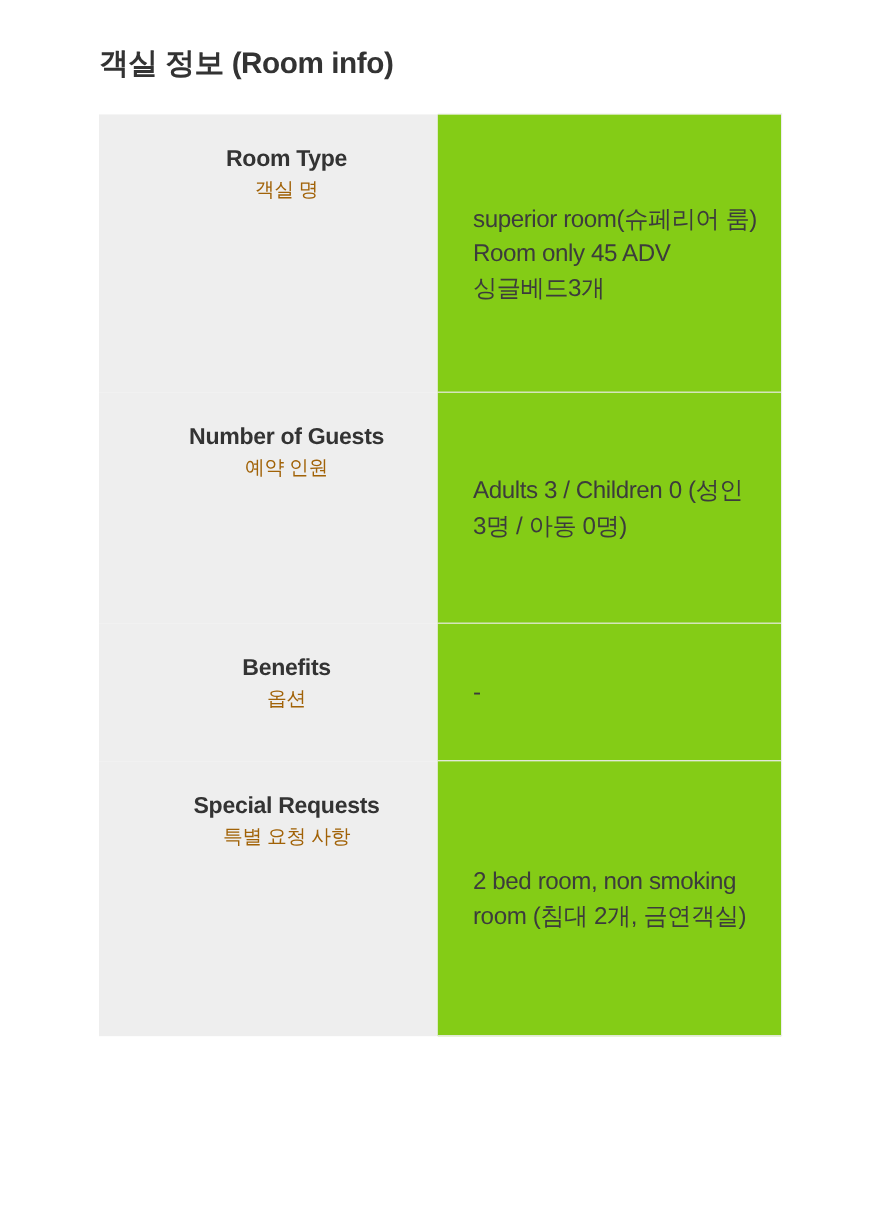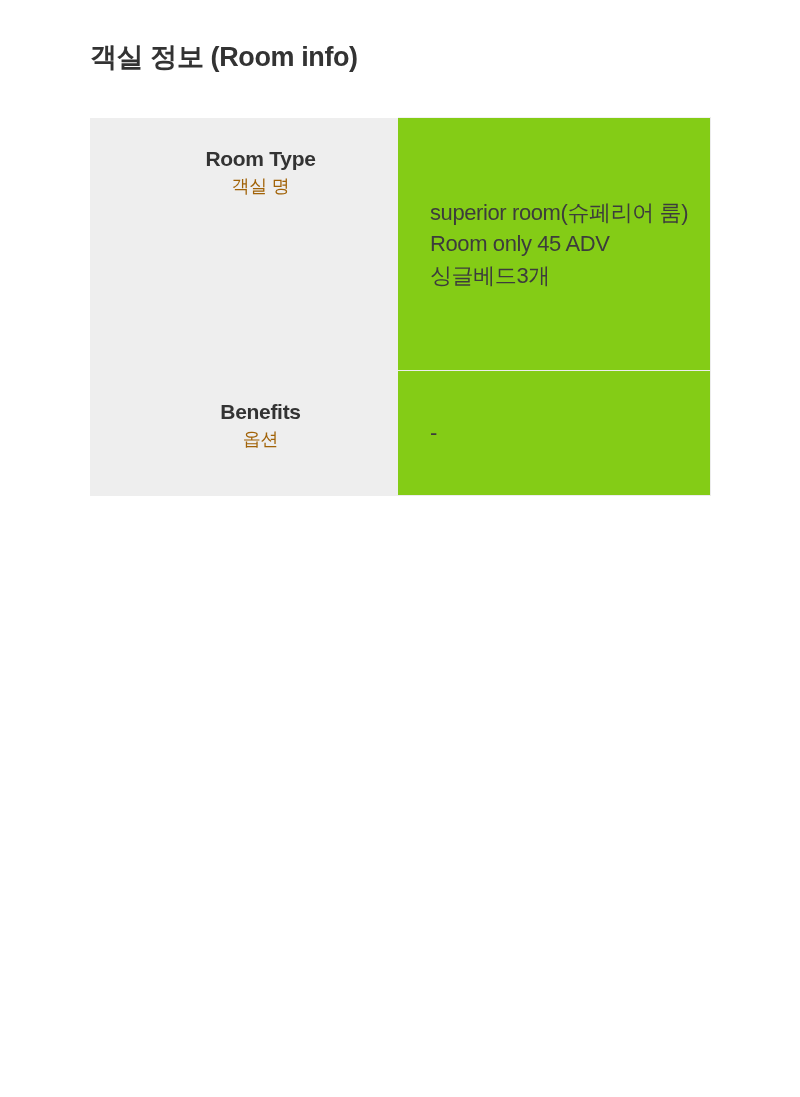--- a/index.html
+++ b/index.html
@@ -28,21 +28,21 @@
     font-weight: bold;
     color: #333333;
     letter-spacing: -0.4px;
     line-height: 1.3;
     white-space: nowrap;
     text-align: right;
   }
   .info-table {
     position: absolute;
     left: 90px;
-    top: 117px;
+    top: 103px;
     width: 620px;
     border-collapse: collapse;
     table-layout: fixed;
   }
   .info-table tr {
     background: transparent;
   }
   .cell-label {
     width: 308px;
     background: #eeeeee;
@@ -112,29 +112,47 @@
       <tr class="r1">
         <th class="cell-label">
           <div class="label-en">Room Type</div>
           <div class="label-ko">객실 명</div>
         </th>
         <td class="cell-value">
           <div class="value-text">superior room(슈페리어 룸) Room only 45 ADV 싱글베드3개</div>
         </td>
       </tr>
 
+      <tr class="r2">
+        <th class="cell-label">
+          <div class="label-en">Number of Guests</div>
+          <div class="label-ko">예약 인원</div>
+        </th>
+        <td class="cell-value">
+          <div class="value-text">Adults 3 / Children 0 (성인 3명 / 아동 0명)</div>
+        </td>
+      </tr>
 
       <tr class="r3">
         <th class="cell-label">
           <div class="label-en">Benefits</div>
           <div class="label-ko">옵션</div>
         </th>
         <td class="cell-value">
           <div class="value-text">-</div>
         </td>
       </tr>
 
 
+      <tr class="r5">
+        <th class="cell-label">
+          <div class="label-en">Special Requests</div>
+          <div class="label-ko">특별 요청 사항</div>
+        </th>
+        <td class="cell-value">
+          <div class="value-text">2 bed room, non smoking room (침대 2개, 금연객실)</div>
+        </td>
+      </tr>
 
     </tbody>
   </table>
 
 </div>
 
 </body></html>

